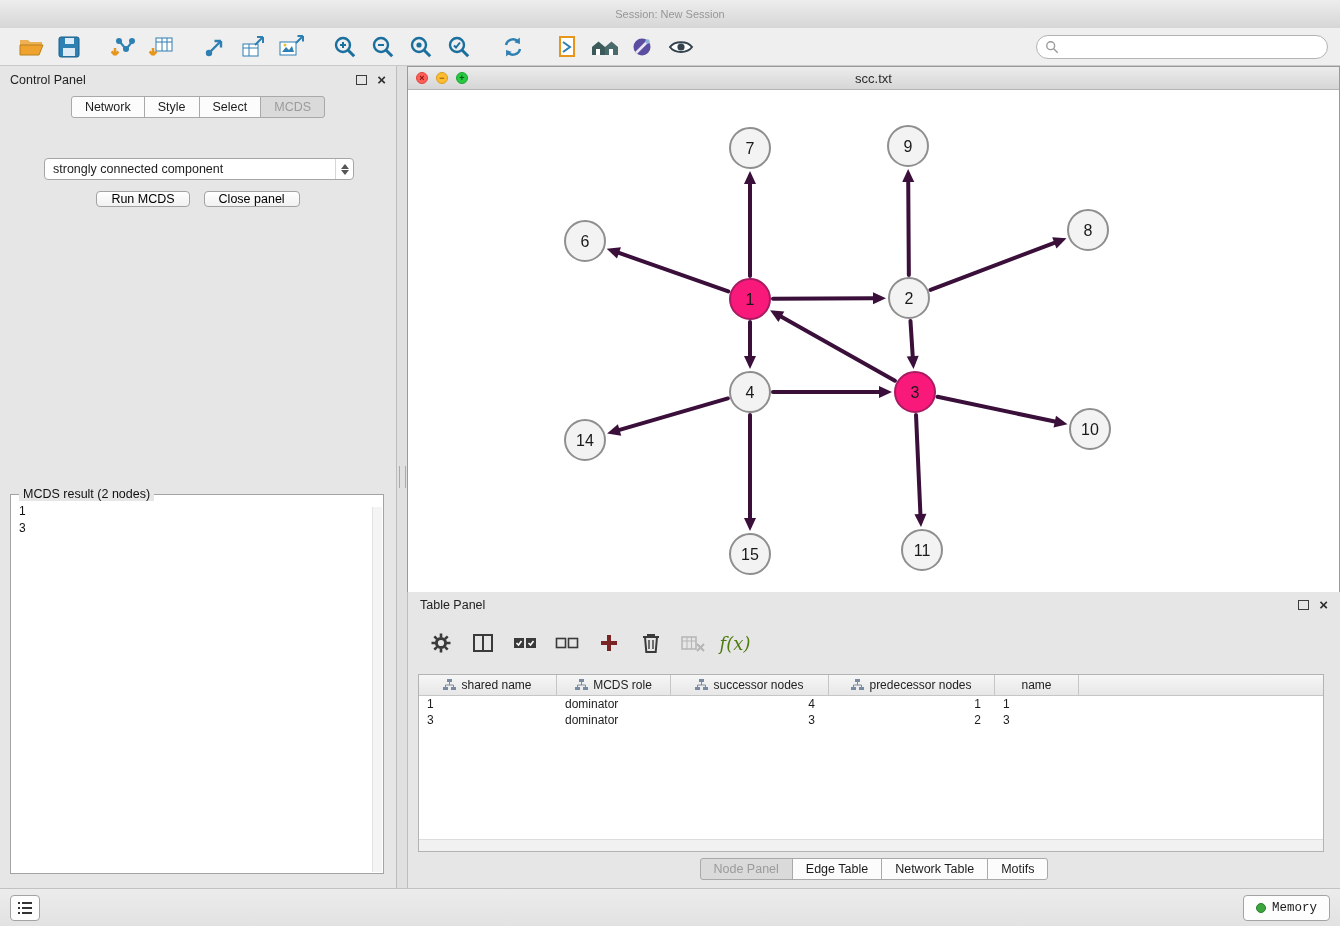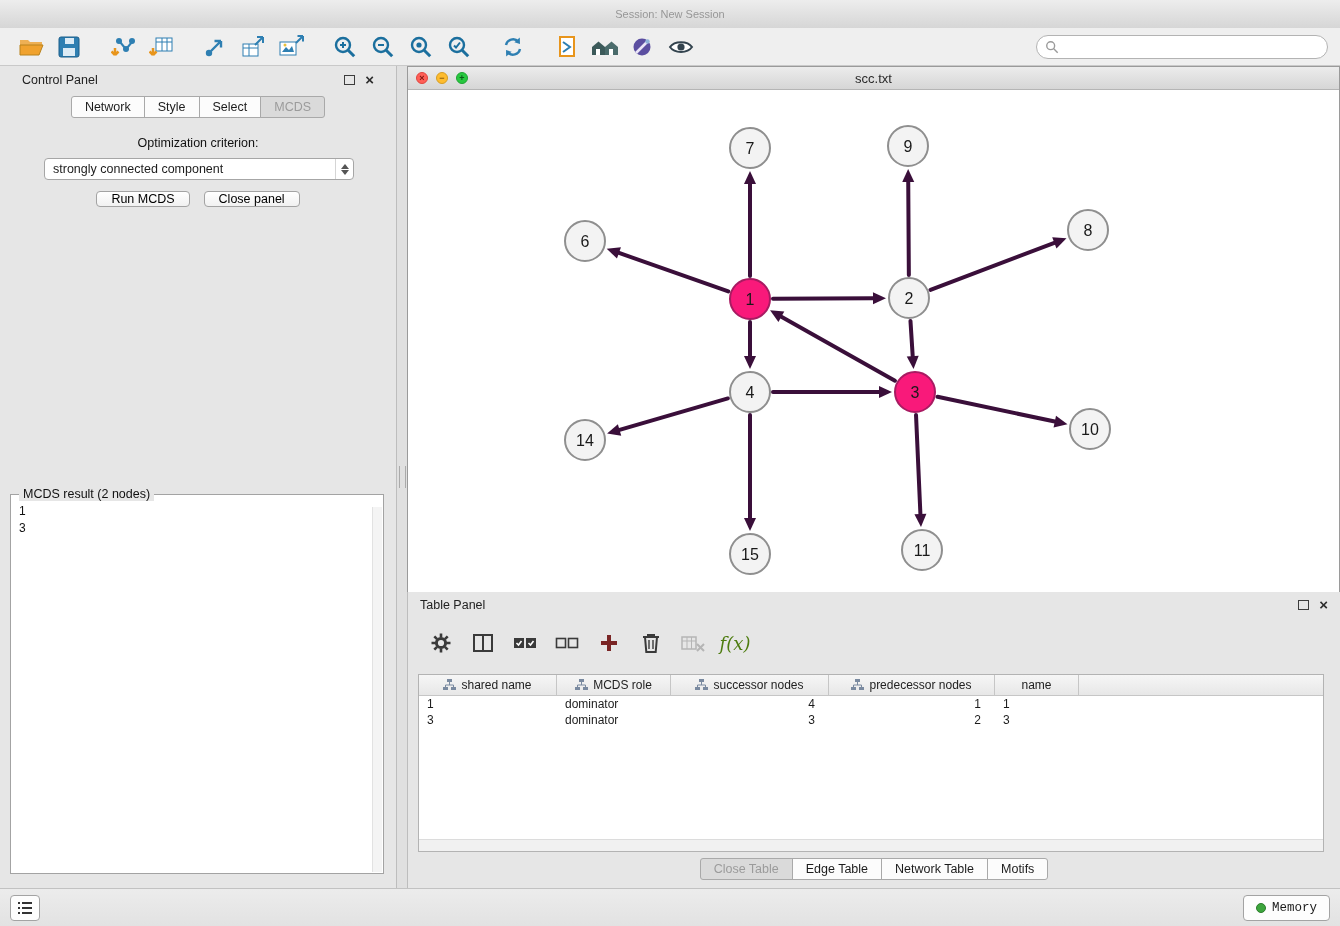--- a/index.html
+++ b/index.html
@@ -7,21 +7,21 @@
   
   .titlebar{position:absolute;left:0;top:0;width:100%;height:28px;background:linear-gradient(#ededed,#d6d6d6);border-bottom:1px solid #bdbdbd;display:flex;align-items:center;justify-content:center;font-size:11px;color:#979797;}
   
   .toolbar{position:absolute;left:0;top:28px;width:100%;height:38px;background:#efefef;border-bottom:1px solid #c9c9c9;display:flex;align-items:center;padding:0 12px;box-sizing:border-box;}
   .tbtn{width:38px;height:32px;border:none;background:transparent;display:flex;align-items:center;justify-content:center;padding:0;cursor:pointer;}
   .tgap{width:16px;flex:0 0 auto;}
   .search-wrap{margin-left:auto;width:292px;height:24px;border:1px solid #b3b3b3;border-radius:12px;background:#fff;display:flex;align-items:center;padding:0 8px;box-sizing:border-box;}
   .search-wrap input{border:none;outline:none;flex:1;font-size:12px;background:transparent;min-width:0;}
   
   .control-panel{position:absolute;left:0;top:66px;width:397px;height:822px;background:#e6e6e6;border-right:1px solid #bdbdbd;box-sizing:border-box;}
-  .cp-header{height:28px;display:flex;align-items:center;padding:0 22px;}
+  .cp-header{height:28px;display:flex;align-items:center;padding:0 10px;}
   .panel-title{font-size:12.5px;color:#222;}
   .panel-header-icons{margin-left:auto;display:flex;align-items:center;gap:10px;}
   .float-icon{width:9px;height:8px;border:1.6px solid #3c3c3c;display:inline-block;}
   .close-x{font-size:15px;font-weight:bold;color:#2e2e2e;line-height:10px;}
   .cp-tabs{display:flex;justify-content:center;margin-top:2px;}
   .tab{padding:3px 13px;border:1px solid #a9a9a9;background:#fcfcfc;margin-left:-1px;font-size:12.5px;cursor:pointer;}
   .tab:first-child{margin-left:0;border-top-left-radius:3px;border-bottom-left-radius:3px;}
   .tab:last-child{border-top-right-radius:3px;border-bottom-right-radius:3px;}
   .tab.active{background:#dadada;color:#9b9b9b;}
   .opt-label{position:absolute;left:0;top:70px;width:100%;text-align:center;font-size:12.5px;color:#111;}
@@ -218,21 +218,20 @@
         <span class="float-icon"></span>
         <span class="close-x">×</span>
       </span>
     </div>
     <div class="cp-tabs">
       <span class="tab">Network</span>
       <span class="tab">Style</span>
       <span class="tab">Select</span>
       <span class="tab active">MCDS</span>
     </div>
-    <div class="opt-label">Optimization criterion:</div>
     <div class="combo">
       <span>strongly connected component</span>
       <span class="combo-stepper">
           <i class="arrow-up"></i>
           <i class="arrow-down"></i>
         </span>
     </div>
     <div class="cp-buttons">
       <button class="btn">Run MCDS</button>
       <button class="btn">Close panel</button>
@@ -423,21 +422,21 @@
       <div class="trow">
         <div class="td col-shared">3</div>
         <div class="td col-role">dominator</div>
         <div class="td col-succ num">3</div>
         <div class="td col-pred num">2</div>
         <div class="td col-name">3</div>
       </div>
       <div class="hscroll"></div>
     </div>
     <div class="tp-tabs">
-      <span class="tab active">Close Table</span>
+      <span class="tab active">Node Panel</span>
       <span class="tab">Edge Table</span>
       <span class="tab">Network Table</span>
       <span class="tab">Motifs</span>
     </div>
   </div>
 
   <div class="status-bar">
     <span class="sbtn">
       <svg width="18" height="16" viewBox="0 0 18 16">
           <path d="M2 3h2M6 3h10M2 8h2M6 8h10M2 13h2M6 13h10" stroke="#333" stroke-width="2"></path>

